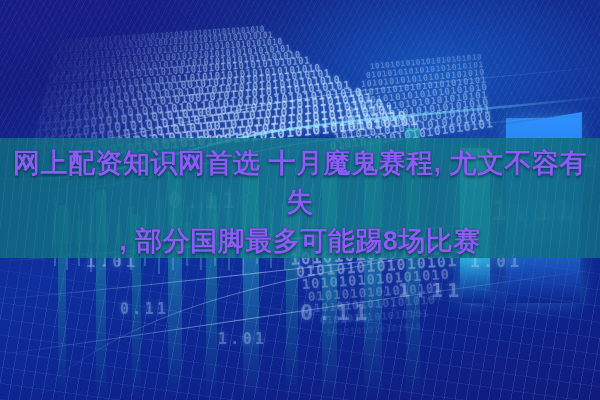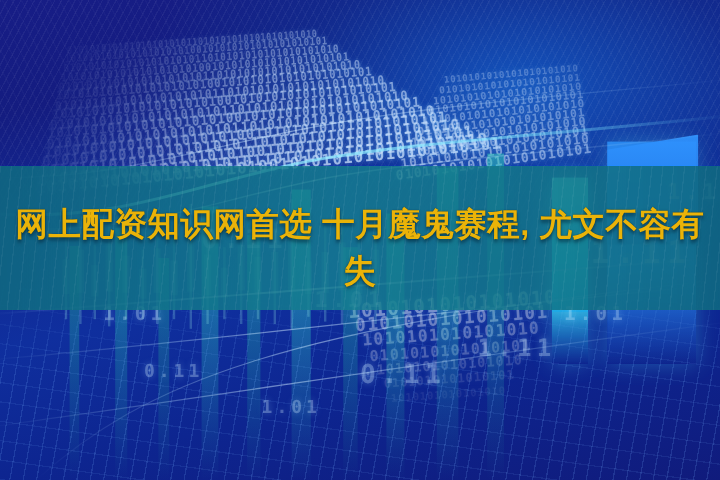--- a/index.html
+++ b/index.html
@@ -72,22 +72,22 @@
        rgba(22,126,142,.84) 48%,
        rgba(20,118,136,.86) 74%,
        rgba(16,104,128,.90) 100%);
     backdrop-filter:saturate(1.1);
   }
   #title-band::before{
     content:"";position:absolute;inset:0;
     background:repeating-linear-gradient(96deg, rgba(255,255,255,.05) 0px, rgba(255,255,255,.05) 1px, rgba(0,0,0,0) 1px, rgba(0,0,0,0) 9px);
   }
   #headline{
-    position:absolute;left:0;right:0;top:168px;
-    text-align:center;color:#eab308;font-weight:700;
+    position:absolute;left:0;right:0;top:144px;
+    text-align:center;color:#8b5cf6;font-weight:700;
     font-size:27px;line-height:39px;letter-spacing:.5px;
     text-shadow:0 2px 3px rgba(0,30,50,.55), 0 0 1px rgba(0,0,0,.6);
     padding:0 6px;
   }
   #line2{display:block;}
 </style>
 </head>
 <body>
 
 <div id="stage">
@@ -226,15 +226,16 @@
       <div class="bignum" style="left: 470px; top: 252px; font-size: 16px;">1.01</div>
       <div class="bignum" style="left: 556px; top: 150px; font-size: 18px;">1.11</div>
       <div class="bignum" style="left: 218px; top: 330px; font-size: 15px;">1.01</div>
       <div class="bignum" style="left: 120px; top: 300px; font-size: 15px;">0.11</div>
     </div>
 
   <div id="title-band"></div>
 
   <div id="headline">
     <span>网上配资知识网首选 十月魔鬼赛程, 尤文不容有失</span>
+    <span id="line2">, 部分国脚最多可能踢8场比赛</span>
   </div>
 
 </div>
 
 </body></html>

